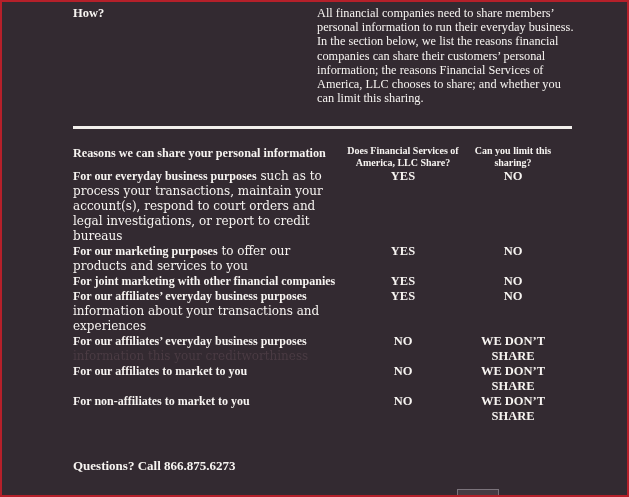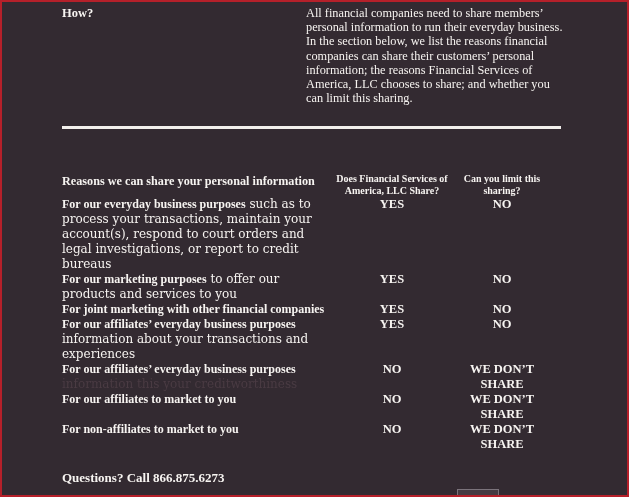--- a/index.html
+++ b/index.html
@@ -8,21 +8,21 @@
     width:629px;height:497px;
     box-sizing:border-box;
     background:#332a31;
     border:2px solid #b5202a;
     overflow:hidden;
     font-family:"Liberation Serif", serif;
     color:#f7f4f1;
   }
   .content{
     position:absolute;
-    left:60px;top:4px;
+    left:71px;top:4px;
     width:499px;
   }
   
   .intro{
     display:grid;
     grid-template-columns:244px 1fr;
     align-items:start;
   }
   .intro-label{
     font-weight:bold;
@@ -40,21 +40,21 @@
     background:#f2efec;
   }
   .section-heading{
     margin-top:13px;
     font-weight:bold;
     font-size:13.8px;
     line-height:15px;
   }
   
   .share-table{
-    margin-top:44px;
+    margin-top:16px;
     display:grid;
     grid-template-columns:270px 120px 100px;
     align-items:start;
   }
   .th-reasons{
     font-weight:bold;
     font-size:12.2px;
     line-height:13px;
     padding-top:2px;
   }
@@ -86,21 +86,21 @@
     font-size:12.5px;
     line-height:15px;
     text-align:center;
   }
   .cell-value .wrapbox{
     display:inline-block;
     max-width:80px;
   }
   .row-cells{display:contents;}
   .footer-line{
-    margin-top:18px;
+    margin-top:34px;
     font-weight:bold;
     font-size:13px;
     line-height:15px;
   }
   
   .scroll-thumb{
     position:absolute;
     left:455px;top:487px;
     width:42px;height:10px;
     background:#453b42;

